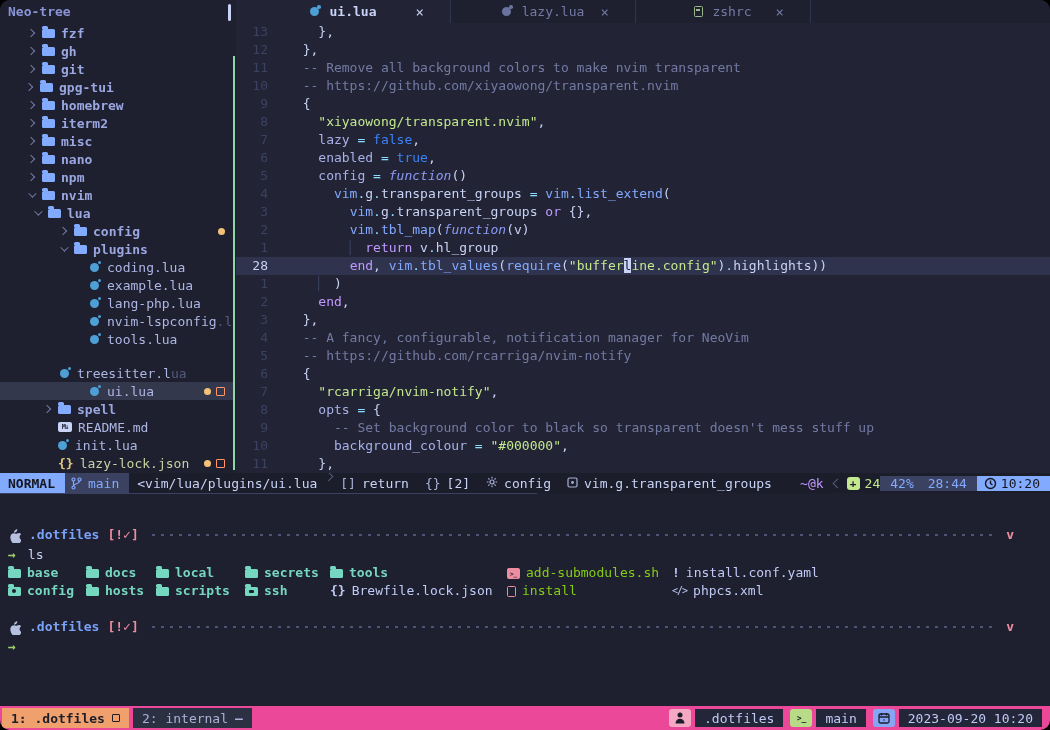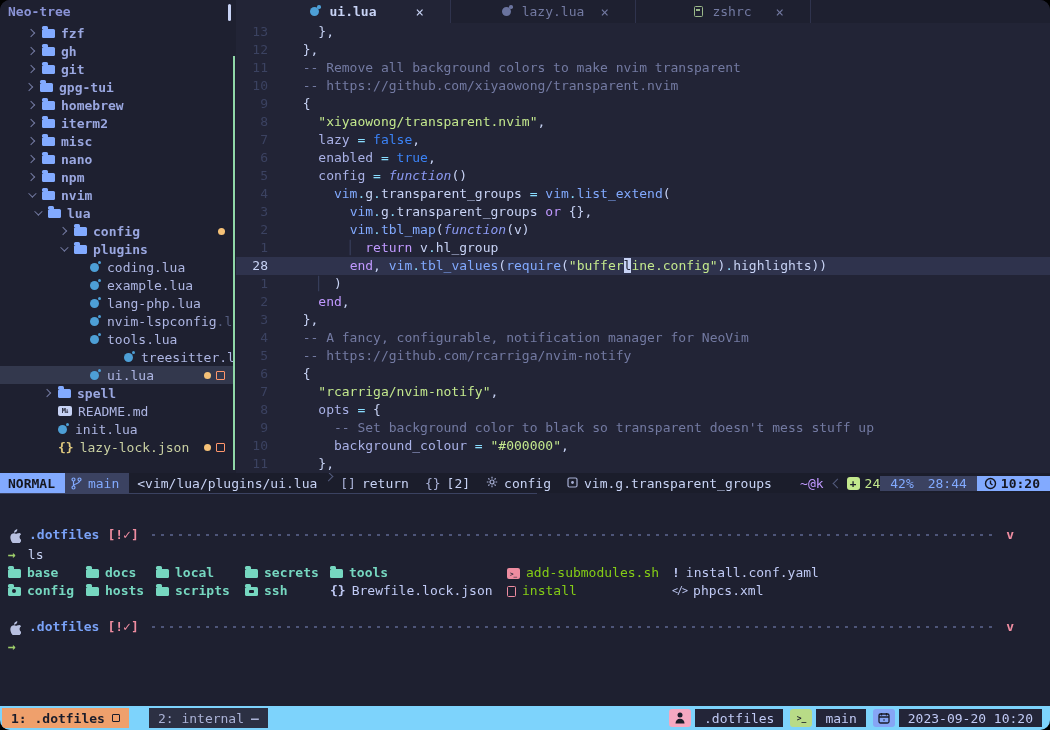--- a/index.html
+++ b/index.html
@@ -79,42 +79,42 @@
   .thin-chev { width:7px; height:7px; border-right:1.6px solid #545c7e; border-top:1.6px solid #545c7e; flex:none; }
   .thin-chev.right { transform:rotate(45deg); margin:0 8px; }
   .thin-chev.left { transform:rotate(-135deg); margin:0 6px; }
   .crumbs { display:flex; align-items:center; gap:6px; color:#c8d3f5; }
   .cicon { color:#a9b1d6; }
   .sl-right { margin-left:auto; display:flex; align-items:center; }
   .sl-reg { color:#c099ff; margin-right:4px; }
   .plus-badge { width:13px; height:13px; background:#c3e88d; border-radius:3px; color:#1b1d2b; font-weight:bold; font-size:11px; line-height:13px; text-align:center; margin-right:5px; }
   .sl-added { color:#c3e88d; }
   .sl-pos-seg { background:#3b4261; color:#82aaff; padding:0 10px; gap:14px; }
-  .sl-time-seg { background:#82aaff; color:#15161e; font-weight:bold; padding:0 10px 0 7px; gap:4px; }
+  .sl-time-seg { background:#82aaff; color:#15161e; font-weight:normal; padding:0 10px 0 7px; gap:4px; }
   
   #terminal { position:absolute; left:0; top:494px; right:0; height:212px; background:#1e2030; }
   .t-line { position:absolute; left:8px; right:36px; height:18px; line-height:18px; display:flex; align-items:center; white-space:pre; }
   .p-host { color:#7aa2f7; font-weight:600; margin:0 8px; }
   .p-flags { color:#ee8ca0; font-weight:600; }
   .p-dots { flex:1; height:8px; margin:0 10px; background-image:radial-gradient(circle, #4e5579 1.3px, transparent 1.5px); background-size:9px 8px; background-repeat:repeat-x; background-position:0 center; }
   .p-v { color:#ee8ca0; font-weight:bold; }
   .p-arrow { color:#9ece6a; font-weight:bold; }
   .ls-entry { position:absolute; display:flex; align-items:center; gap:6px; height:18px; }
   .ls-entry .lbl-folder { color:#76d7c0; font-weight:600; }
   .ls-entry .lbl-pink { color:#84cc16; }
   .ls-entry .lbl-fg { color:#c0caf5; }
   .ic-term { width:13px; height:11px; background:#ee8ca0; border-radius:2px; color:#1e2030; font-size:6px; font-weight:bold; line-height:11px; text-align:center; flex:none; }
   .ic-file { width:9px; height:11px; border:1.5px solid #ee8ca0; border-radius:1.5px; flex:none; }
   .ic-bang { color:#c0caf5; font-weight:bold; }
   .ic-code { color:#c0caf5; font-size:10px; letter-spacing:-1px; }
   
-  #tmuxbar { position:absolute; left:0; bottom:0; right:0; height:24px; background:#7dd3fc; display:flex; align-items:center; }
+  #tmuxbar { position:absolute; left:0; bottom:0; right:0; height:24px; background:#ec4899; display:flex; align-items:center; }
   .tw { display:flex; align-items:center; gap:7px; height:20px; padding:0 9px; margin-left:2px; }
   .tw.active { background:#efa06c; color:#1b1d2b; font-weight:bold; }
-  .tw.inactive { background:#2c3043; color:#aab2d6; margin-left:20px; }
+  .tw.inactive { background:#2c3043; color:#aab2d6; margin-left:4px; }
   .tw-flag-sq { width:8px; height:8px; border:1.6px solid #1b1d2b; border-radius:1px; }
   .tw-flag-dash { font-weight:bold; }
   .tmux-right { margin-left:auto; display:flex; align-items:center; gap:7px; margin-right:8px; }
   .tbadge { width:22px; height:18px; border-radius:3px; display:flex; align-items:center; justify-content:center; flex:none; }
   .tbadge.pink { background:#f5a8c1; }
   .tbadge.green { background:#b8db87; color:#1b1d2b; font-weight:bold; font-size:8px; }
   .tbadge.blue { background:#86a5f5; }
   .tchip { background:#232538; color:#c0caf5; height:18px; display:flex; align-items:center; padding:0 9px; margin-left:-3px; }
 </style>
 </head>
@@ -212,21 +212,21 @@
           <span class="chev-space"></span>
           <span class="ic-lua"></span>
           <span class="tr-label">nvim-lspconfig</span>
           <span class="tr-dim">.l</span>
         </div>
         <div class="tree-row" style="padding-left: 74px;">
           <span class="chev-space"></span>
           <span class="ic-lua"></span>
           <span class="tr-label">tools.lua</span>
         </div>
-        <div class="tree-row" style="padding-left: 108px;">
+        <div class="tree-row" style="padding-left: 44px; margin-top: 16px;">
           <span class="chev-space"></span>
           <span class="ic-lua"></span>
           <span class="tr-label">treesitter.l</span>
           <span class="tr-dim">ua</span>
         </div>
         <div class="tree-row selected" style="padding-left: 74px;">
           <span class="chev-space"></span>
           <span class="ic-lua"></span>
           <span class="tr-label">ui.lua</span>
           <span class="badges">

